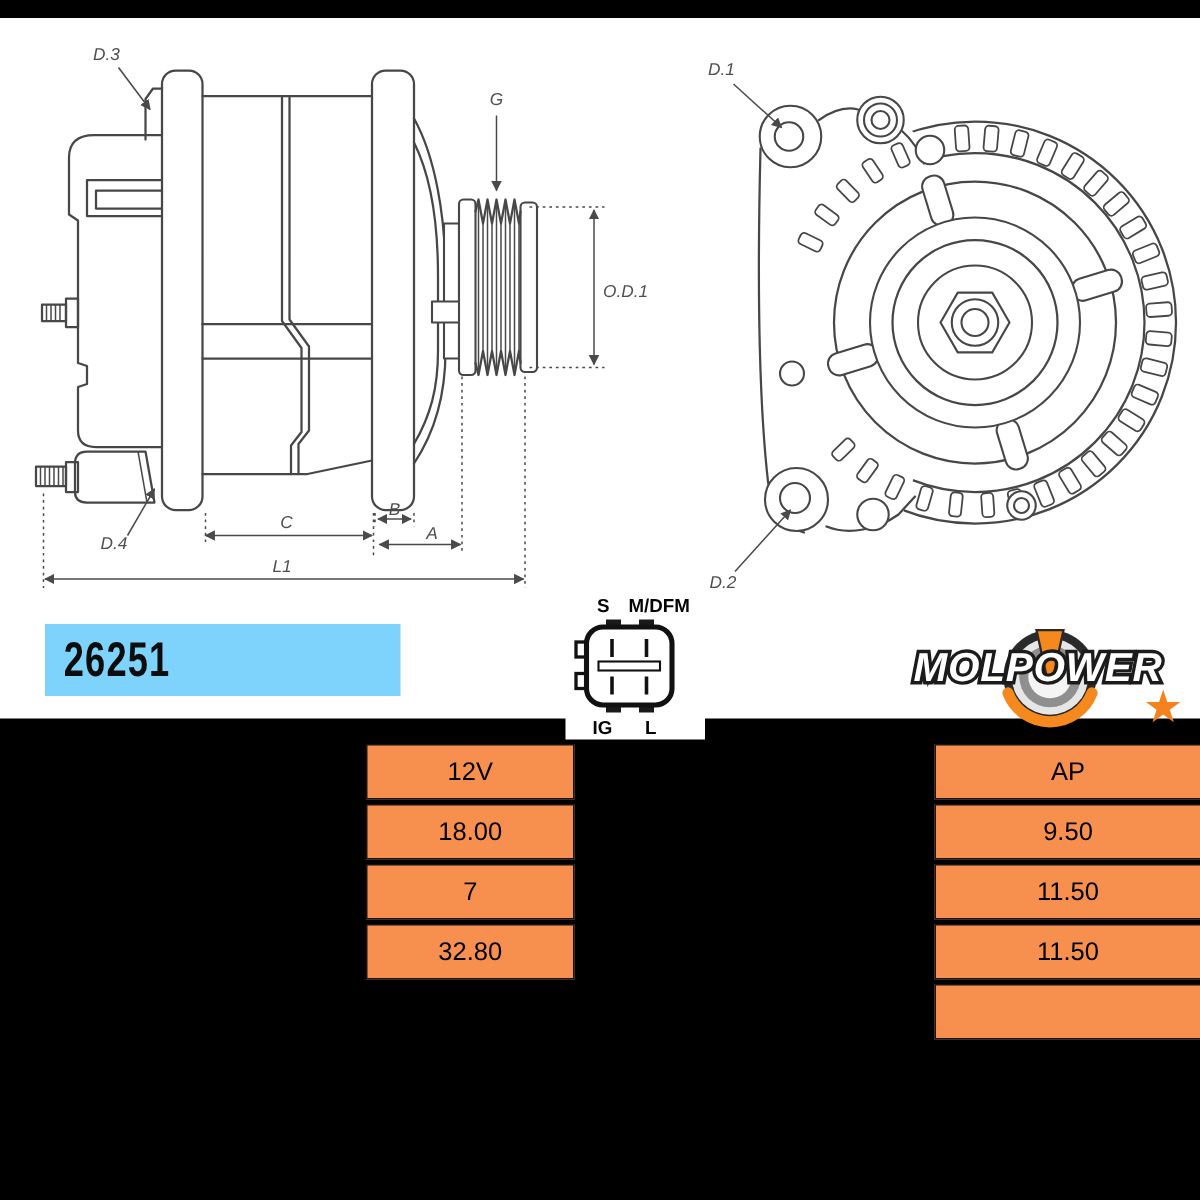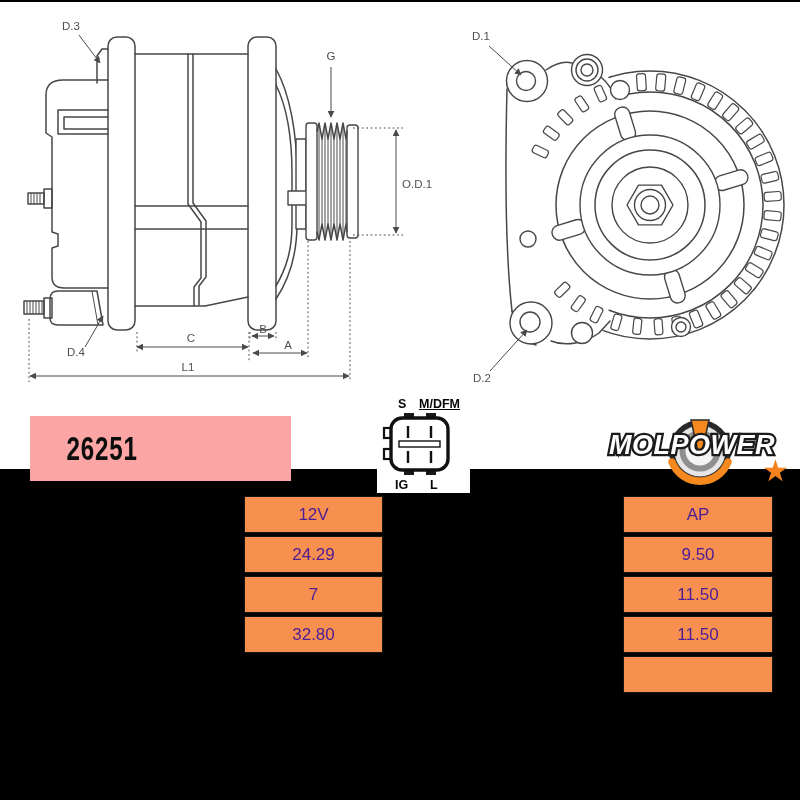--- a/index.html
+++ b/index.html
@@ -1,39 +1,39 @@
 <!DOCTYPE html>
 <html><head>
 <meta charset="utf-8">
 <style>
   html,body{margin:0;padding:0;background:#000;}
   .stage{position:relative;width:800px;height:800px;background:#000;overflow:hidden;
          font-family:"Liberation Sans", sans-serif;}
-  .drawing-area{position:absolute;left:0;top:2px;width:800px;height:467px;background:#fff;}
+  .drawing-area{position:absolute;left:0;top:12px;width:800px;height:467px;background:#fff;font-style:italic;}
   .drawing-area svg{display:block;}
   
-  .pn-box{position:absolute;left:30px;top:416px;width:237px;height:65px;background:#fca5a5;
-          display:flex;align-items:center;padding-left:24px;}
+  .pn-box{position:absolute;left:30px;top:416px;width:237px;height:48px;background:#7dd3fc;
+          display:flex;align-items:center;}
   .pn-box span{font-size:31px;font-weight:700;color:#0d0d0d;padding-left:16px;
                transform:scale(.78,1.05);transform-origin:left center;letter-spacing:1px;}
   
   .connector-box{position:absolute;left:377px;top:395px;width:93px;height:98px;background:#fff;}
   .connector-box .plug-label{position:absolute;font-size:12.5px;font-weight:700;color:#050505;}
-  .lbl-s{left:21px;top:2px;}  .lbl-mdfm{left:42px;top:2px;text-decoration:underline;}
+  .lbl-s{left:21px;top:2px;}  .lbl-mdfm{left:42px;top:2px;}
   .lbl-ig{left:18px;bottom:1px;} .lbl-l{left:53px;bottom:1px;}
   .connector-box svg{position:absolute;left:0;top:16px;}
   
   .logo-svg{position:absolute;left:600px;top:418px;width:200px;height:70px;}
   
   .spec-table{position:absolute;top:496px;}
   .spec-table.left{left:244px;width:139px;}
-  .spec-table.right{left:623px;width:150px;}
+  .spec-table.right{left:623px;width:178px;}
   .spec-cell{height:37px;margin-bottom:3px;background:#f78f4f;border:1px solid #141414;
              box-sizing:border-box;display:flex;align-items:center;justify-content:center;
-             font-size:17px;color:#4c1d95;}
+             font-size:17px;color:#000000;}
   
   .ln{stroke:#474747;stroke-width:1.5;fill:none;stroke-linejoin:round;stroke-linecap:round;}
   .lnf{stroke:#474747;stroke-width:1.4;fill:#fff;stroke-linejoin:round;}
   .thin{stroke:#4a4a4a;stroke-width:1;fill:none;}
   .dot{stroke:#4a4a4a;stroke-width:1;fill:none;stroke-dasharray:1.8 2.6;}
   .dim{stroke:#4a4a4a;stroke-width:1;fill:none;}
   .lab{fill:#4f4f4f;font-size:11.5px;font-family:"Liberation Sans",sans-serif;}
   g[data-slots] rect{fill:#fff;stroke:#474747;stroke-width:1.2;}
 </style>
 </head>
@@ -231,21 +231,21 @@
       <circle cx="700" cy="451" r="14.5" fill="#f4f4f4"></circle>
       <path d="M672,462 A30 30 0 0 0 728,462" stroke="#f6891d" stroke-width="7.5" fill="none" stroke-linecap="round"></path>
       <path d="M691,420 L709,420 L702,452 L698,452 Z" fill="#f6891d" stroke="#2a2a2a" stroke-width="1.5"></path>
     </g>
     <text x="692" y="454" text-anchor="middle" font-size="27" font-weight="bold" font-style="italic" fill="#ffffff" stroke="#1b1b1b" stroke-width="4.5" paint-order="stroke" letter-spacing="0.5">MOLPOWER</text>
     <text x="762" y="481" font-size="30" fill="#f5821e">★</text>
   </svg>
 
   <div class="spec-table left">
     <div class="spec-cell">12V</div>
-    <div class="spec-cell">24.29</div>
+    <div class="spec-cell">18.00</div>
     <div class="spec-cell">7</div>
     <div class="spec-cell">32.80</div>
   </div>
   <div class="spec-table right">
     <div class="spec-cell">AP</div>
     <div class="spec-cell">9.50</div>
     <div class="spec-cell">11.50</div>
     <div class="spec-cell">11.50</div>
     <div class="spec-cell"></div>
   </div>

